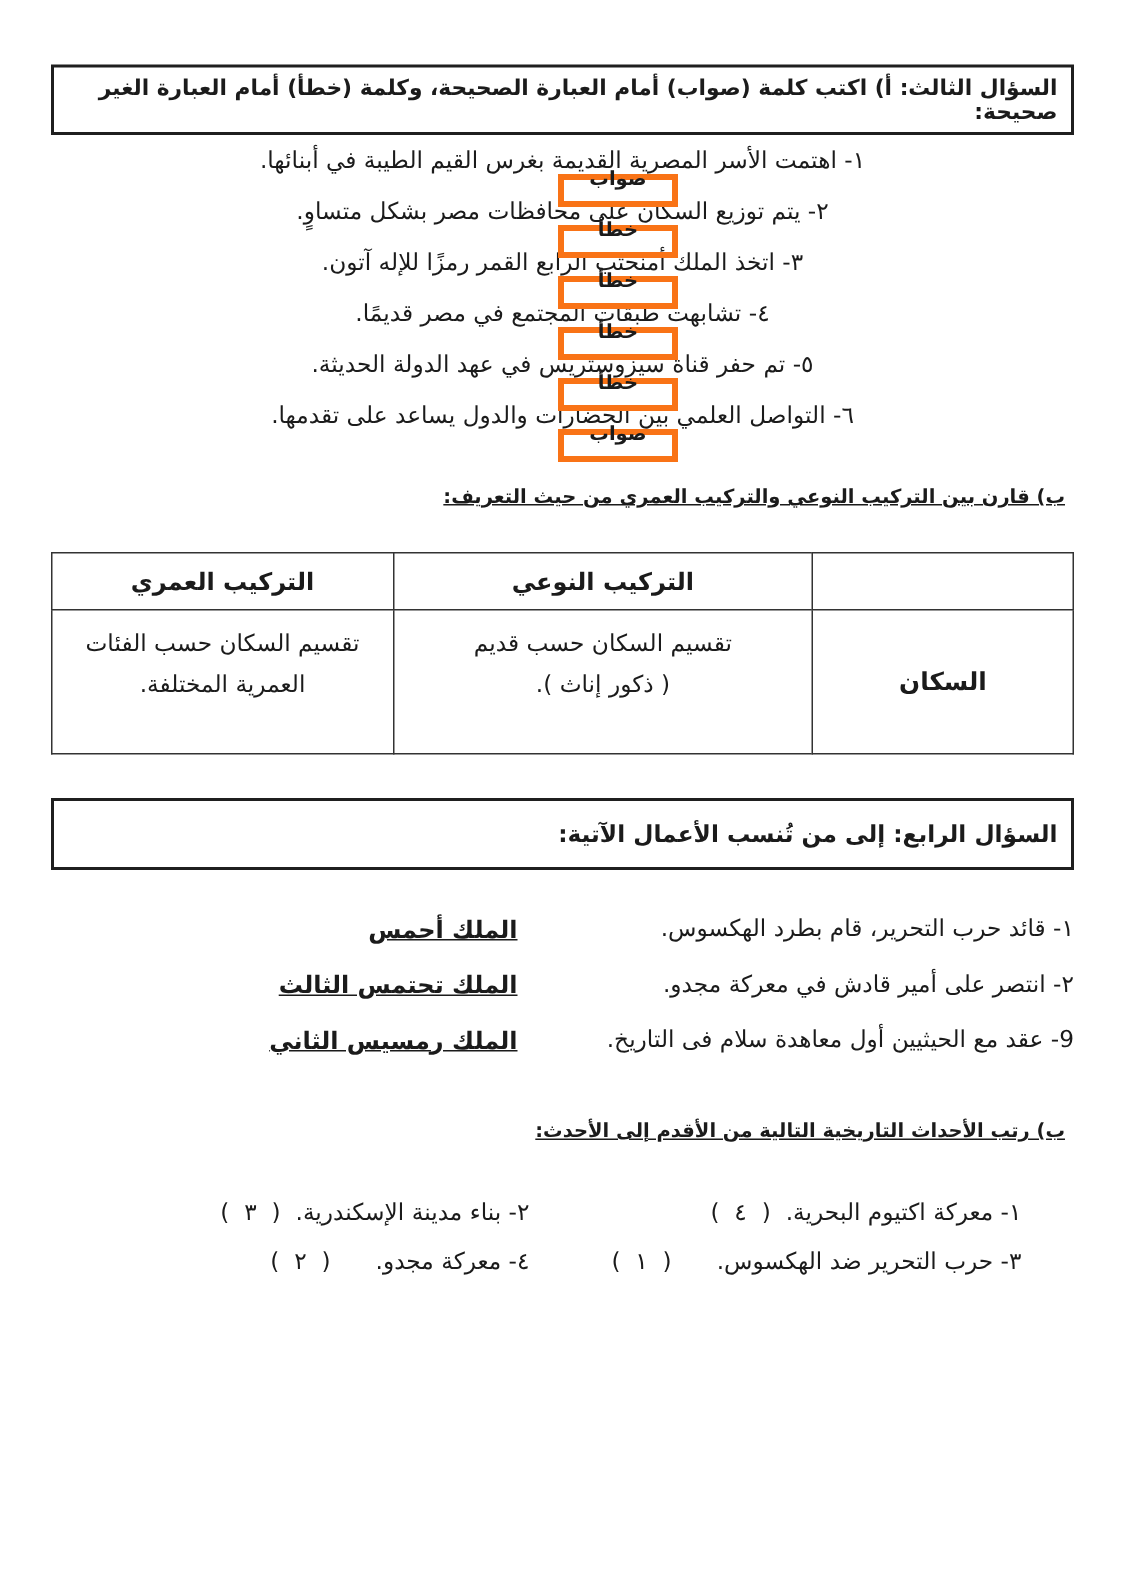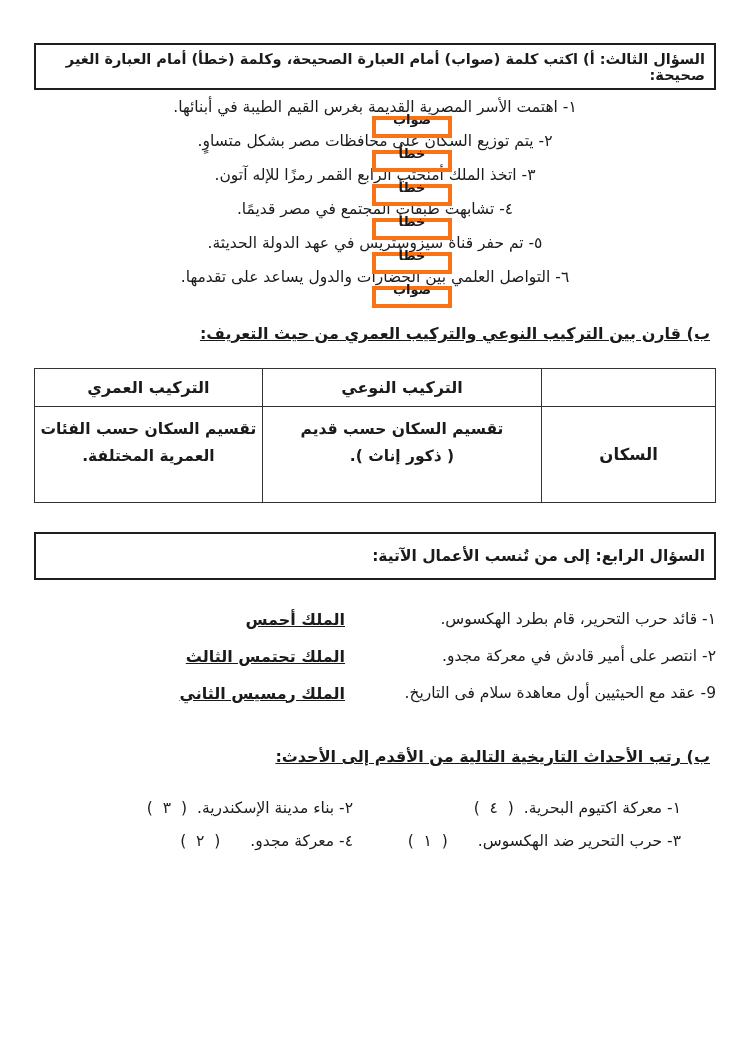--- a/index.html
+++ b/index.html
@@ -33,32 +33,32 @@
     border: 4px solid #f97316; margin-left: 74px; flex-shrink: 0;
   }
   .answer-box span {
     position: absolute; top: -7px; left: 0; width: 100%;
     text-align: center; font-size: 13px; font-weight: bold; line-height: 14px;
   }
 
   
   .part-label {
     position: absolute; right: 40px;
-    font-size: 16px; font-weight: bold; text-decoration: underline;
+    font-size: 13px; font-weight: bold; text-decoration: underline;
   }
   .q3b-label { top: 324px; }
   .q4b-label { top: 747px; }
 
   
   table.compare {
     position: absolute; top: 368px; right: 34px;
     width: 682px; border-collapse: collapse; direction: rtl;
     font-size: 15.5px;
   }
-  table.compare th, table.compare td { border: 1.5px solid #333; text-align: center; font-weight: bold; }
+  table.compare th, table.compare td { border: 1.5px solid #333; text-align: center; }
   table.compare th { height: 38px; font-size: 16px; font-weight: bold; }
   td.def-label { width: 174px; font-weight: bold; font-size: 16.5px; vertical-align: middle; }
   td.def-cell { height: 96px; vertical-align: top; padding-top: 9px; line-height: 1.75; }
   col.c-label { width: 174px; } col.c-type { width: 280px; } col.c-age { width: 228px; }
 
   
   .q4-items { position: absolute; top: 606px; right: 34px; left: 34px; }
   .q4-row { display: flex; justify-content: space-between; align-items: center; height: 26px; margin-bottom: 11px; }
   .q4-text { font-size: 15.5px; }
   .q4-answer {

